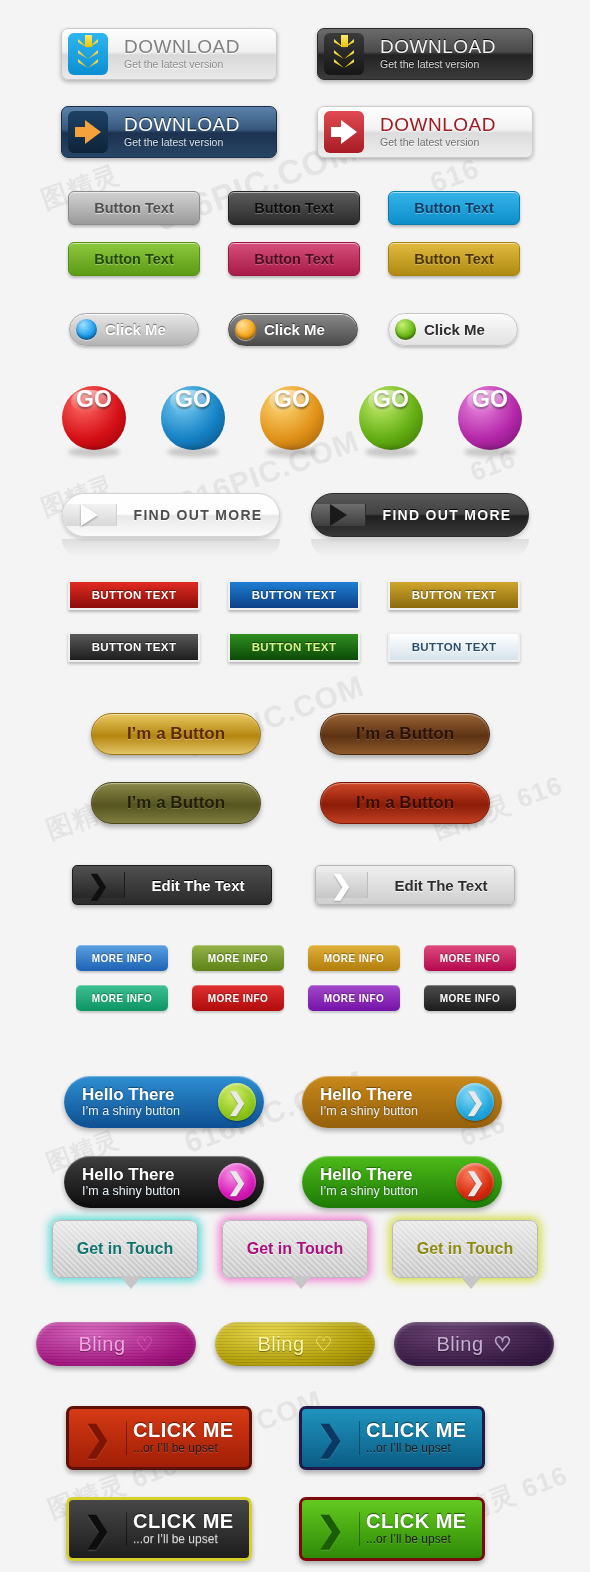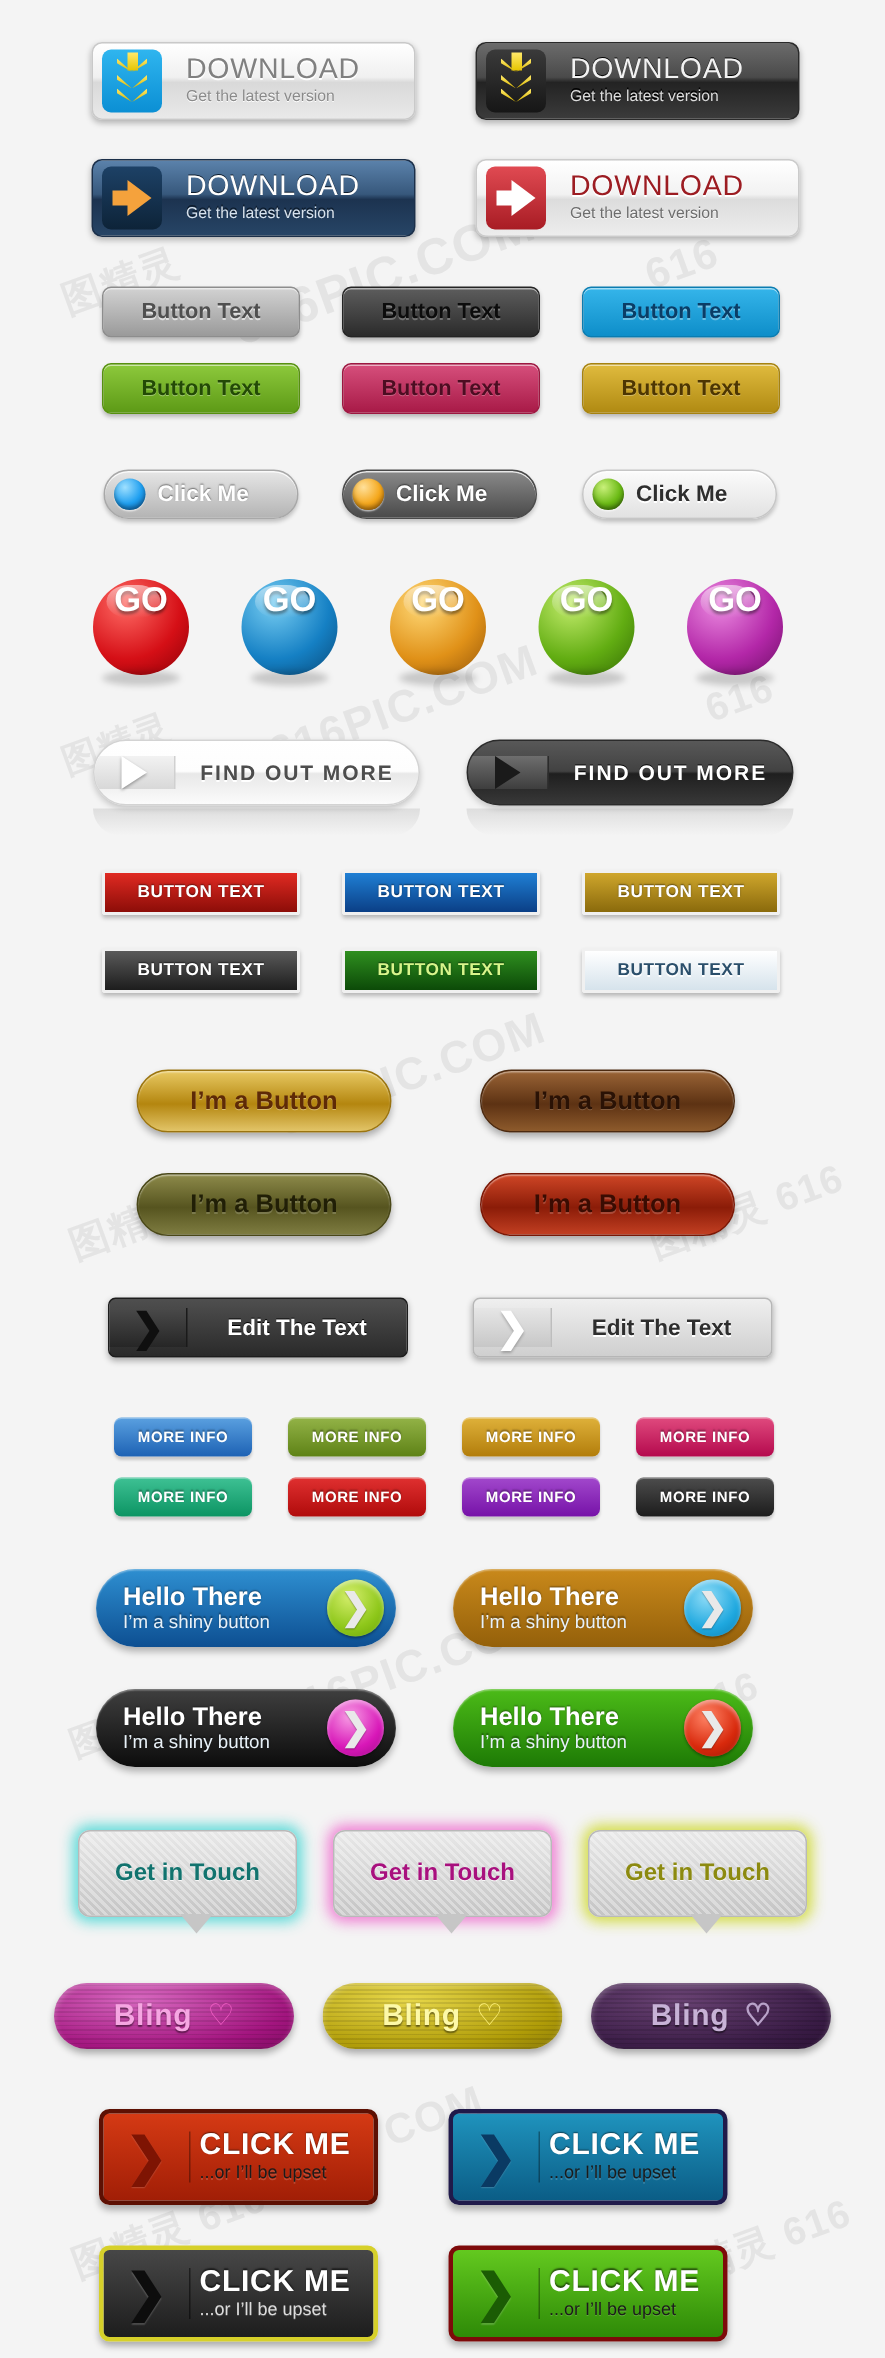--- a/index.html
+++ b/index.html
@@ -213,20 +213,21 @@
   .mi-red{ background:linear-gradient(to bottom,#e03030,#b00b0b); }
   .mi-purple{ background:linear-gradient(to bottom,#a248cc,#7612a8); }
   .mi-black{ background:linear-gradient(to bottom,#4d4d4d,#1c1c1c); }
 
   
   .hello{
     width:200px;height:52px;border-radius:26px;
     display:flex;align-items:center;padding:0 8px 0 18px;
     position:relative;
     box-shadow:0 3px 5px rgba(0,0,0,.28), inset 0 1px 1px rgba(255,255,255,.35);
+    margin-top:30px;
   }
   .hello-tx{ flex:1; }
   .hello-t1{ font-size:17px;font-weight:bold;color:#fff;line-height:19px;text-shadow:0 -1px 1px rgba(0,0,0,.45); }
   .hello-t2{ font-size:12.5px;color:#e8f1f8;line-height:15px;text-shadow:0 -1px 1px rgba(0,0,0,.4); }
   .hello-cir{
     width:38px;height:38px;border-radius:50%;flex:0 0 38px;
     display:flex;align-items:center;justify-content:center;
     box-shadow:inset 0 2px 3px rgba(255,255,255,.5), 0 1px 2px rgba(0,0,0,.4);
   }
   .hello-cir span{ color:#e9e9e9;font-size:24px;font-weight:bold;line-height:1;text-shadow:0 1px 1px rgba(0,0,0,.35); }
@@ -260,21 +261,21 @@
   .git-lime{ box-shadow:0 0 9px 3px rgba(206,216,40,.85); }
   .git-lime .git-lb{ color:#8c8a10; text-shadow:0 1px 0 rgba(255,255,255,.8); }
 
   
   .bling{
     width:160px;height:44px;border-radius:22px;
     display:flex;align-items:center;justify-content:center;gap:10px;
     position:relative;
     box-shadow:0 3px 5px rgba(0,0,0,.3), inset 0 2px 4px rgba(255,255,255,.28);
   }
-  .bling-lb{ font-size:20px;font-weight:bold;letter-spacing:.5px; }
+  .bling-lb{ font-size:20px;font-weight:normal;letter-spacing:.5px; }
   .bling-hr{ font-size:20px; line-height:1; }
   .bl-pink{ background:
       repeating-linear-gradient(0deg,rgba(0,0,0,.10) 0 1px,rgba(0,0,0,0) 1px 3px),
       radial-gradient(ellipse at 35% 25%,#d868c0,#a3157f 70%,#7d0b60);}
   .bl-pink .bling-lb{ color:#f6a6e2; text-shadow:0 1px 1px rgba(0,0,0,.45);}
   .bl-pink .bling-hr{ color:#f05ec4; }
   .bl-gold{ background:
       repeating-linear-gradient(0deg,rgba(0,0,0,.10) 0 1px,rgba(0,0,0,0) 1px 3px),
       radial-gradient(ellipse at 35% 25%,#e8d84a,#b09c08 70%,#897909);}
   .bl-gold .bling-lb{ color:#fdf9a8; text-shadow:0 1px 1px rgba(0,0,0,.45);}

